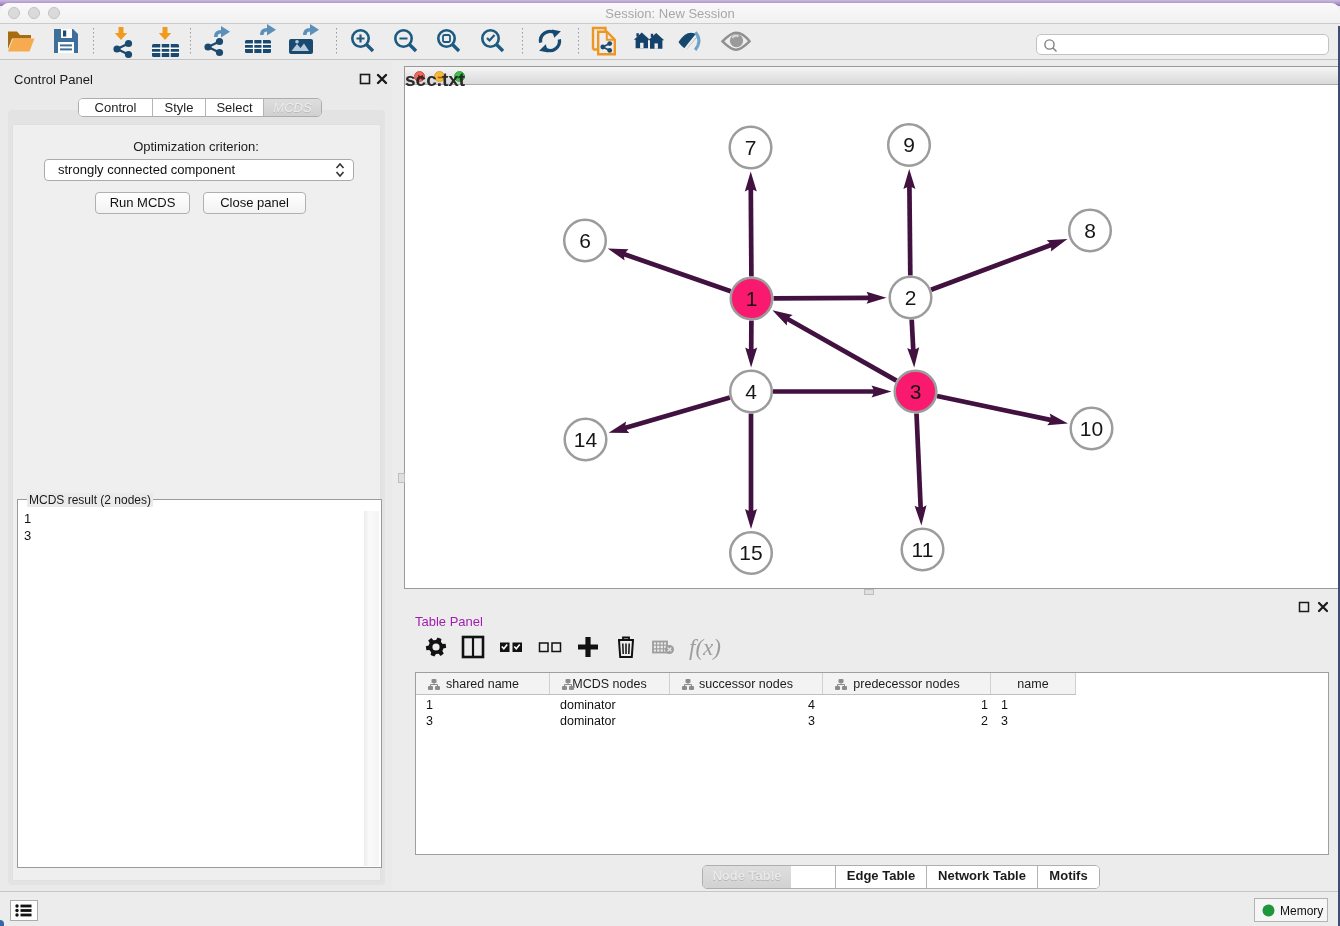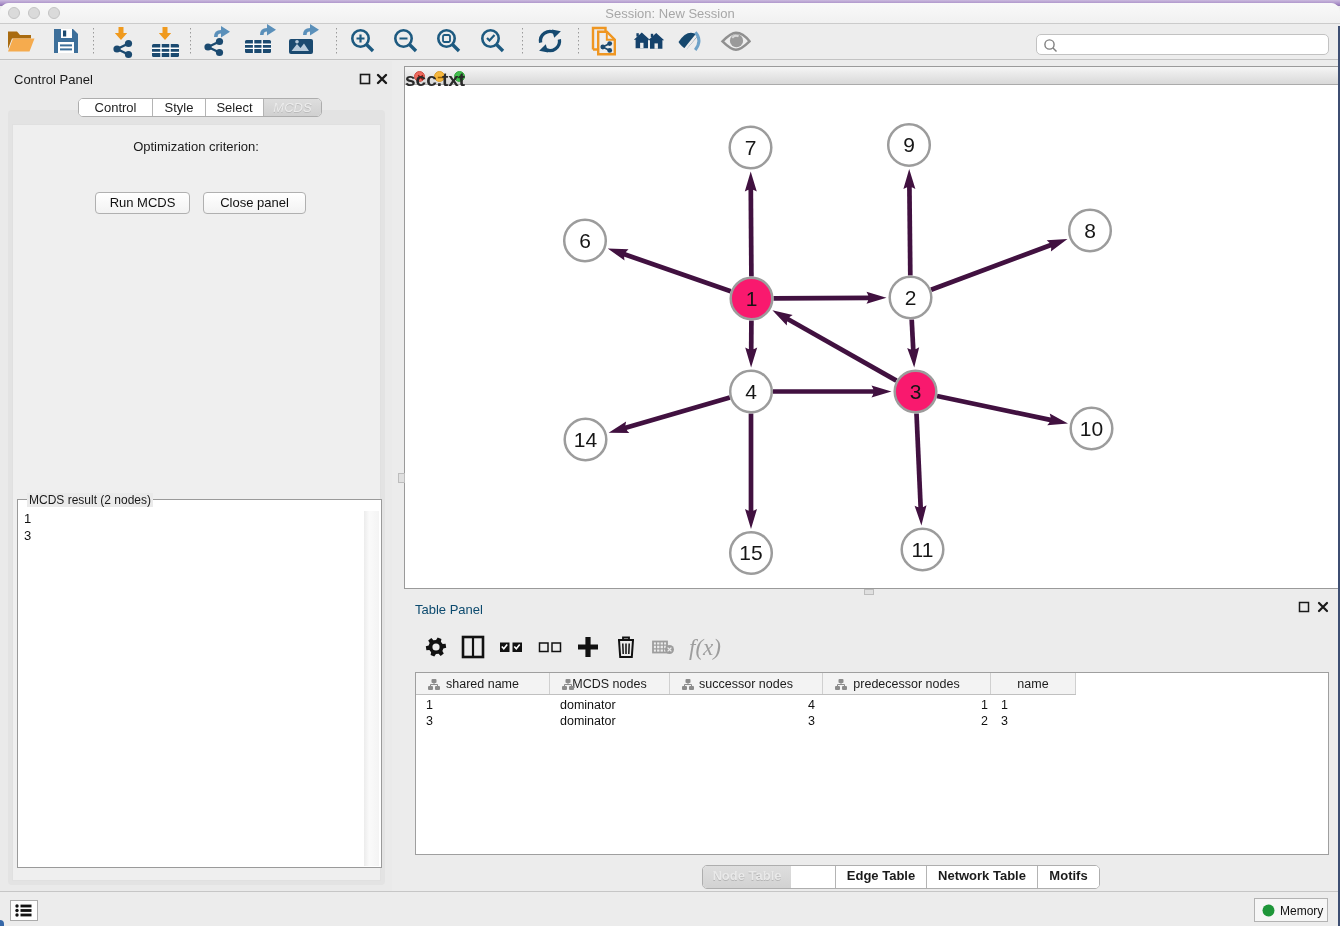--- a/index.html
+++ b/index.html
@@ -51,21 +51,21 @@
 #netframe { position:absolute; left:404px; top:63px; width:936px; height:523px;
   border:1px solid #9a9a9a; border-right:none; background:#fff; }
 #nf-title { position:absolute; left:0; top:0; width:100%; height:18px;
   background:linear-gradient(#f5f5f5,#d9d9d9); border-bottom:1px solid #ababab; }
 .nfl { position:absolute; top:4px; width:11px; height:11px; border-radius:50%; }
 #nf-text { position:absolute; top:2px; left:0; width:100%; text-align:left;
   font-size:19px; font-weight:bold; color:#2a2a2a; }
 #graph { position:absolute; left:0; top:19px; }
 
 #tpanel { position:absolute; left:404px; top:586px; width:936px; height:302px; background:#ececec; }
-#tp-title { position:absolute; left:11px; top:13px; font-size:13px; color:#0c4a6e; }
+#tp-title { position:absolute; left:11px; top:25px; font-size:13px; color:#a21caf; }
 #tp-toolbar { position:absolute; left:0px; top:39px; width:936px; height:38px; }
 #tbl { position:absolute; left:11px; top:83px; width:914px; height:183px; background:#fff;
   border:1px solid #9f9f9f; }
 #tbl-head { position:absolute; left:0; top:0; height:22px; width:660px;
   background:#f3f3f3; border-bottom:1px solid #c0c0c0; }
 .th { position:absolute; top:0; height:21px; border-right:1px solid #d0d0d0;
   font-size:12.5px; color:#1c1c1c; text-align:center; line-height:22px; }
 .td { position:absolute; font-size:12.5px; color:#111; height:16px; line-height:16px; }
 #tp-tabs { position:absolute; left:298px; top:276px; height:24px; display:flex;
   border:1px solid #aeaeae; border-radius:5px; overflow:hidden; background:#fff; }
@@ -239,20 +239,25 @@
     <div id="cp-tabs">
       <div class="cptab" style="width:73px;">Control</div>
       <div class="cptab" style="width:53px;text-align:center;">Style</div>
       <div class="cptab" style="width:58px;">Select</div>
       <div class="cptab sel" style="width:58px;">MCDS</div>
     </div>
     <div id="cp-outer">
         <div id="cp-inner"></div>
       </div>
     <div id="opt-label">Optimization criterion:</div>
+    <div id="opt-dd">strongly connected component
+      <svg width="10" height="16" viewBox="0 0 10 16" style="position:absolute;right:8px;top:2px;">
+        <path d="M1.5,6 L5,2 L8.5,6 M1.5,10 L5,14 L8.5,10" fill="none" stroke="#333" stroke-width="1.6"></path>
+      </svg>
+    </div>
     <div class="cbtn" style="left:95px; width:95px;">Run MCDS</div>
     <div class="cbtn" style="left:203px; width:103px;">Close panel</div>
     <div id="mcds-box">
       <div id="mcds-legend">MCDS result (2 nodes)</div>
       <div style="position:absolute; left:6px; top:11px; font-size:13px; color:#111; line-height:16.5px;">1<br>3</div>
       <div id="mcds-scroll"></div>
     </div>
   </div>
   <div id="netframe">
     <div id="nf-title">

